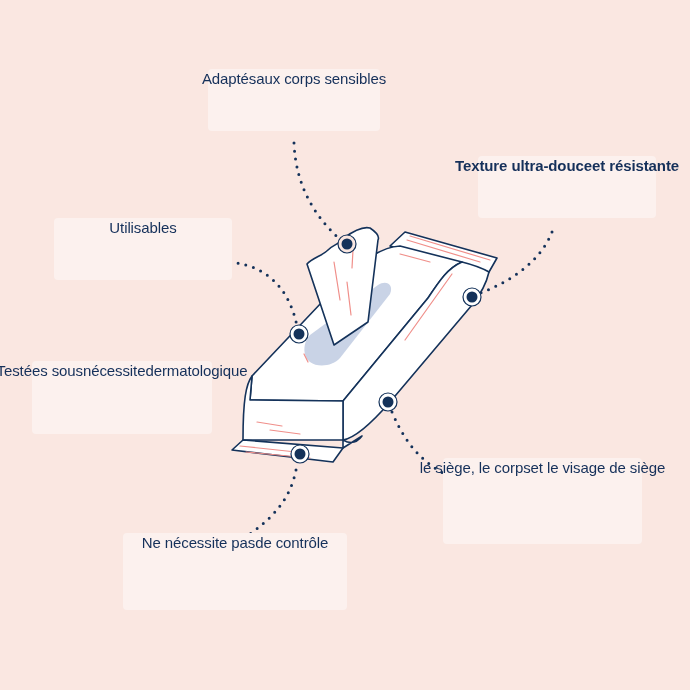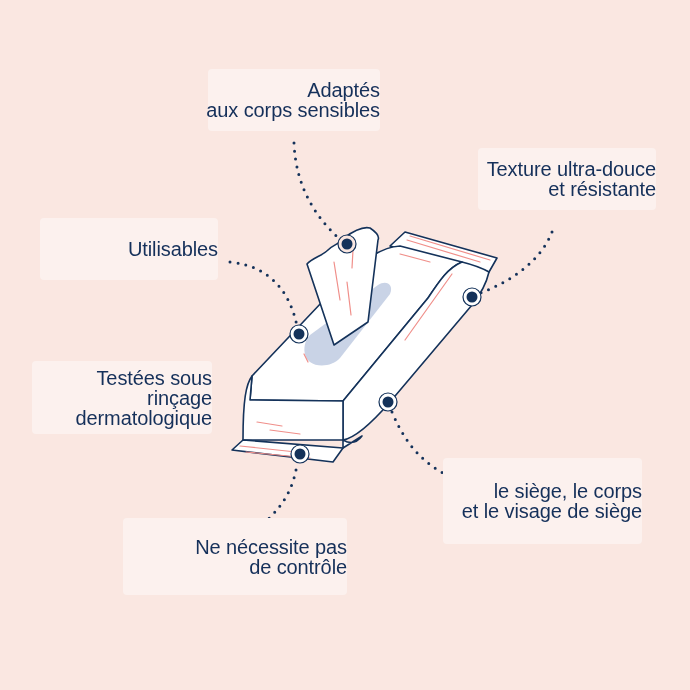--- a/index.html
+++ b/index.html
@@ -9,26 +9,26 @@
       position: relative;
       overflow: hidden;
       font-family: "Liberation Sans", "DejaVu Sans", sans-serif;
     }
     .stage { position: absolute; left: 0; top: 0; width: 690px; height: 690px; }
     .label {
       position: absolute;
       background: #fcf1ee;
       border-radius: 4px;
       color: #15305a;
-      font-size: 20px;
+      font-size: 15px;
       line-height: 20px;
       text-align: center;
       display: flex;
-      flex-direction: column;
-      align-items: flex-end;
+      flex-direction: row;
+      align-items: flex-start;
       justify-content: center;
       letter-spacing: -0.1px;
     }
     .label span { display: block; white-space: nowrap; }
     svg.art { position: absolute; left: 0; top: 0; }
   </style>
 </head>
 <body>
 
 <div class="stage">
@@ -98,38 +98,38 @@
           <circle cx="300" cy="454" r="5.5" fill="#14325a"></circle>
         </g>
     </g>
   </svg>
 
   <div class="label" style="left:208px; top:69px; width:172px; height:62px;">
     <span>Adaptés</span>
     <span>aux corps sensibles</span>
   </div>
 
-  <div class="label" style="left:478px; top:148px; width:178px; height:62px;">
+  <div class="label" style="left:478px; top:156px; width:178px; height:62px;font-weight:bold;">
     <span>Texture ultra-douce</span>
     <span>et résistante</span>
   </div>
 
-  <div class="label" style="left:40px; top:218px; width:178px; height:62px;">
+  <div class="label" style="left:54px; top:218px; width:178px; height:62px;">
     <span>Utilisables</span>
   </div>
 
   <div class="label" style="left:32px; top:361px; width:180px; height:73px;">
     <span>Testées sous</span>
-    <span>rinçage</span>
+    <span>nécessite</span>
     <span>dermatologique</span>
   </div>
 
   <div class="label" style="left:443px; top:458px; width:199px; height:86px;">
     <span>le siège, le corps</span>
     <span>et le visage de siège</span>
   </div>
 
-  <div class="label" style="left:123px; top:518px; width:224px; height:77px;">
+  <div class="label" style="left:123px; top:533px; width:224px; height:77px;">
     <span>Ne nécessite pas</span>
     <span>de contrôle</span>
   </div>
 
 </div>
 
 </body></html>

